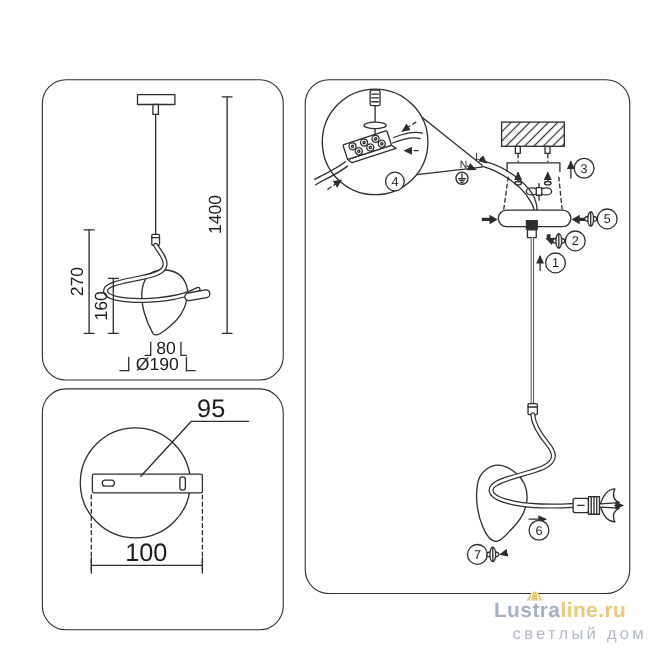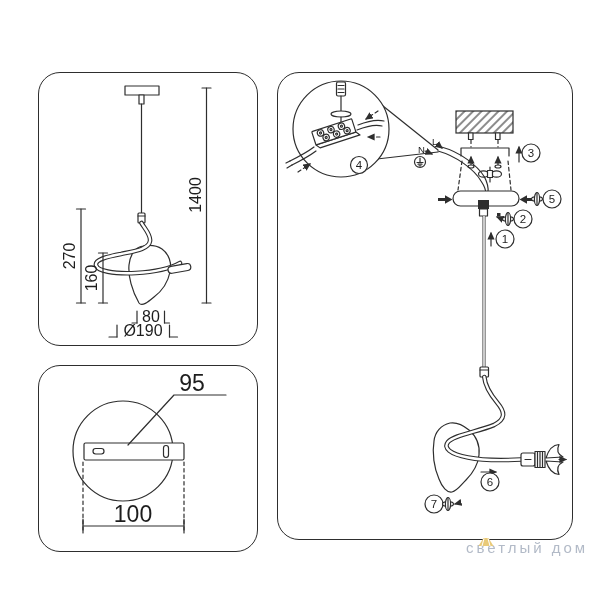--- a/index.html
+++ b/index.html
@@ -2,21 +2,21 @@
 <html><head>
 <meta charset="utf-8">
 <style>
   html,body{margin:0;padding:0;}
   body{
     width:600px;height:600px;background:#ffffff;position:relative;
     font-family:"Liberation Sans", sans-serif;overflow:hidden;
   }
   .panel{position:absolute;border:1.6px solid #2e2e2e;border-radius:22px;background:#fff;box-sizing:border-box;}
   #panel-dim{left:38px;top:72px;width:220px;height:274px;}
-  #panel-canopy{left:38px;top:353px;width:220px;height:187px;margin-top:12px;}
+  #panel-canopy{left:38px;top:353px;width:220px;height:220px;}
   #panel-asm{left:277px;top:72px;width:296px;height:468px;}
   svg{display:block;}
   svg text{font-family:"Liberation Sans", sans-serif;fill:#1d1d1d;}
   .dim-label{font-size:16px;}
   .dim-label-lg{font-size:23px;}
   .step-num{font-size:11.5px;}
   .wire-label{font-size:9.5px;}
   .ln{stroke:#2e2e2e;stroke-width:1.2;fill:none;stroke-linecap:round;stroke-linejoin:round;}
   .fillw{fill:#ffffff;}
   .dash{stroke-dasharray:3.5 3;}
@@ -276,14 +276,15 @@
     </g>
   </svg>
 </div>
 
 <div class="logo">
   <svg class="logo-icon" width="20" height="10" viewBox="0 0 20 10">
     <path d="M2.5 9 L7.5 1 L12.5 1 L17.5 9 Z" fill="#e9ca79"></path>
     <line x1="8" y1="1.5" x2="6" y2="9" stroke="#ffffff" stroke-width="1"></line>
     <line x1="12" y1="1.5" x2="14" y2="9" stroke="#ffffff" stroke-width="1"></line>
   </svg>
+  <div class="logo-text"><span class="lp1">Lustra</span><span class="lp2">line.ru</span></div>
   <div class="tagline">светлый дом</div>
 </div>
 
 </body></html>

